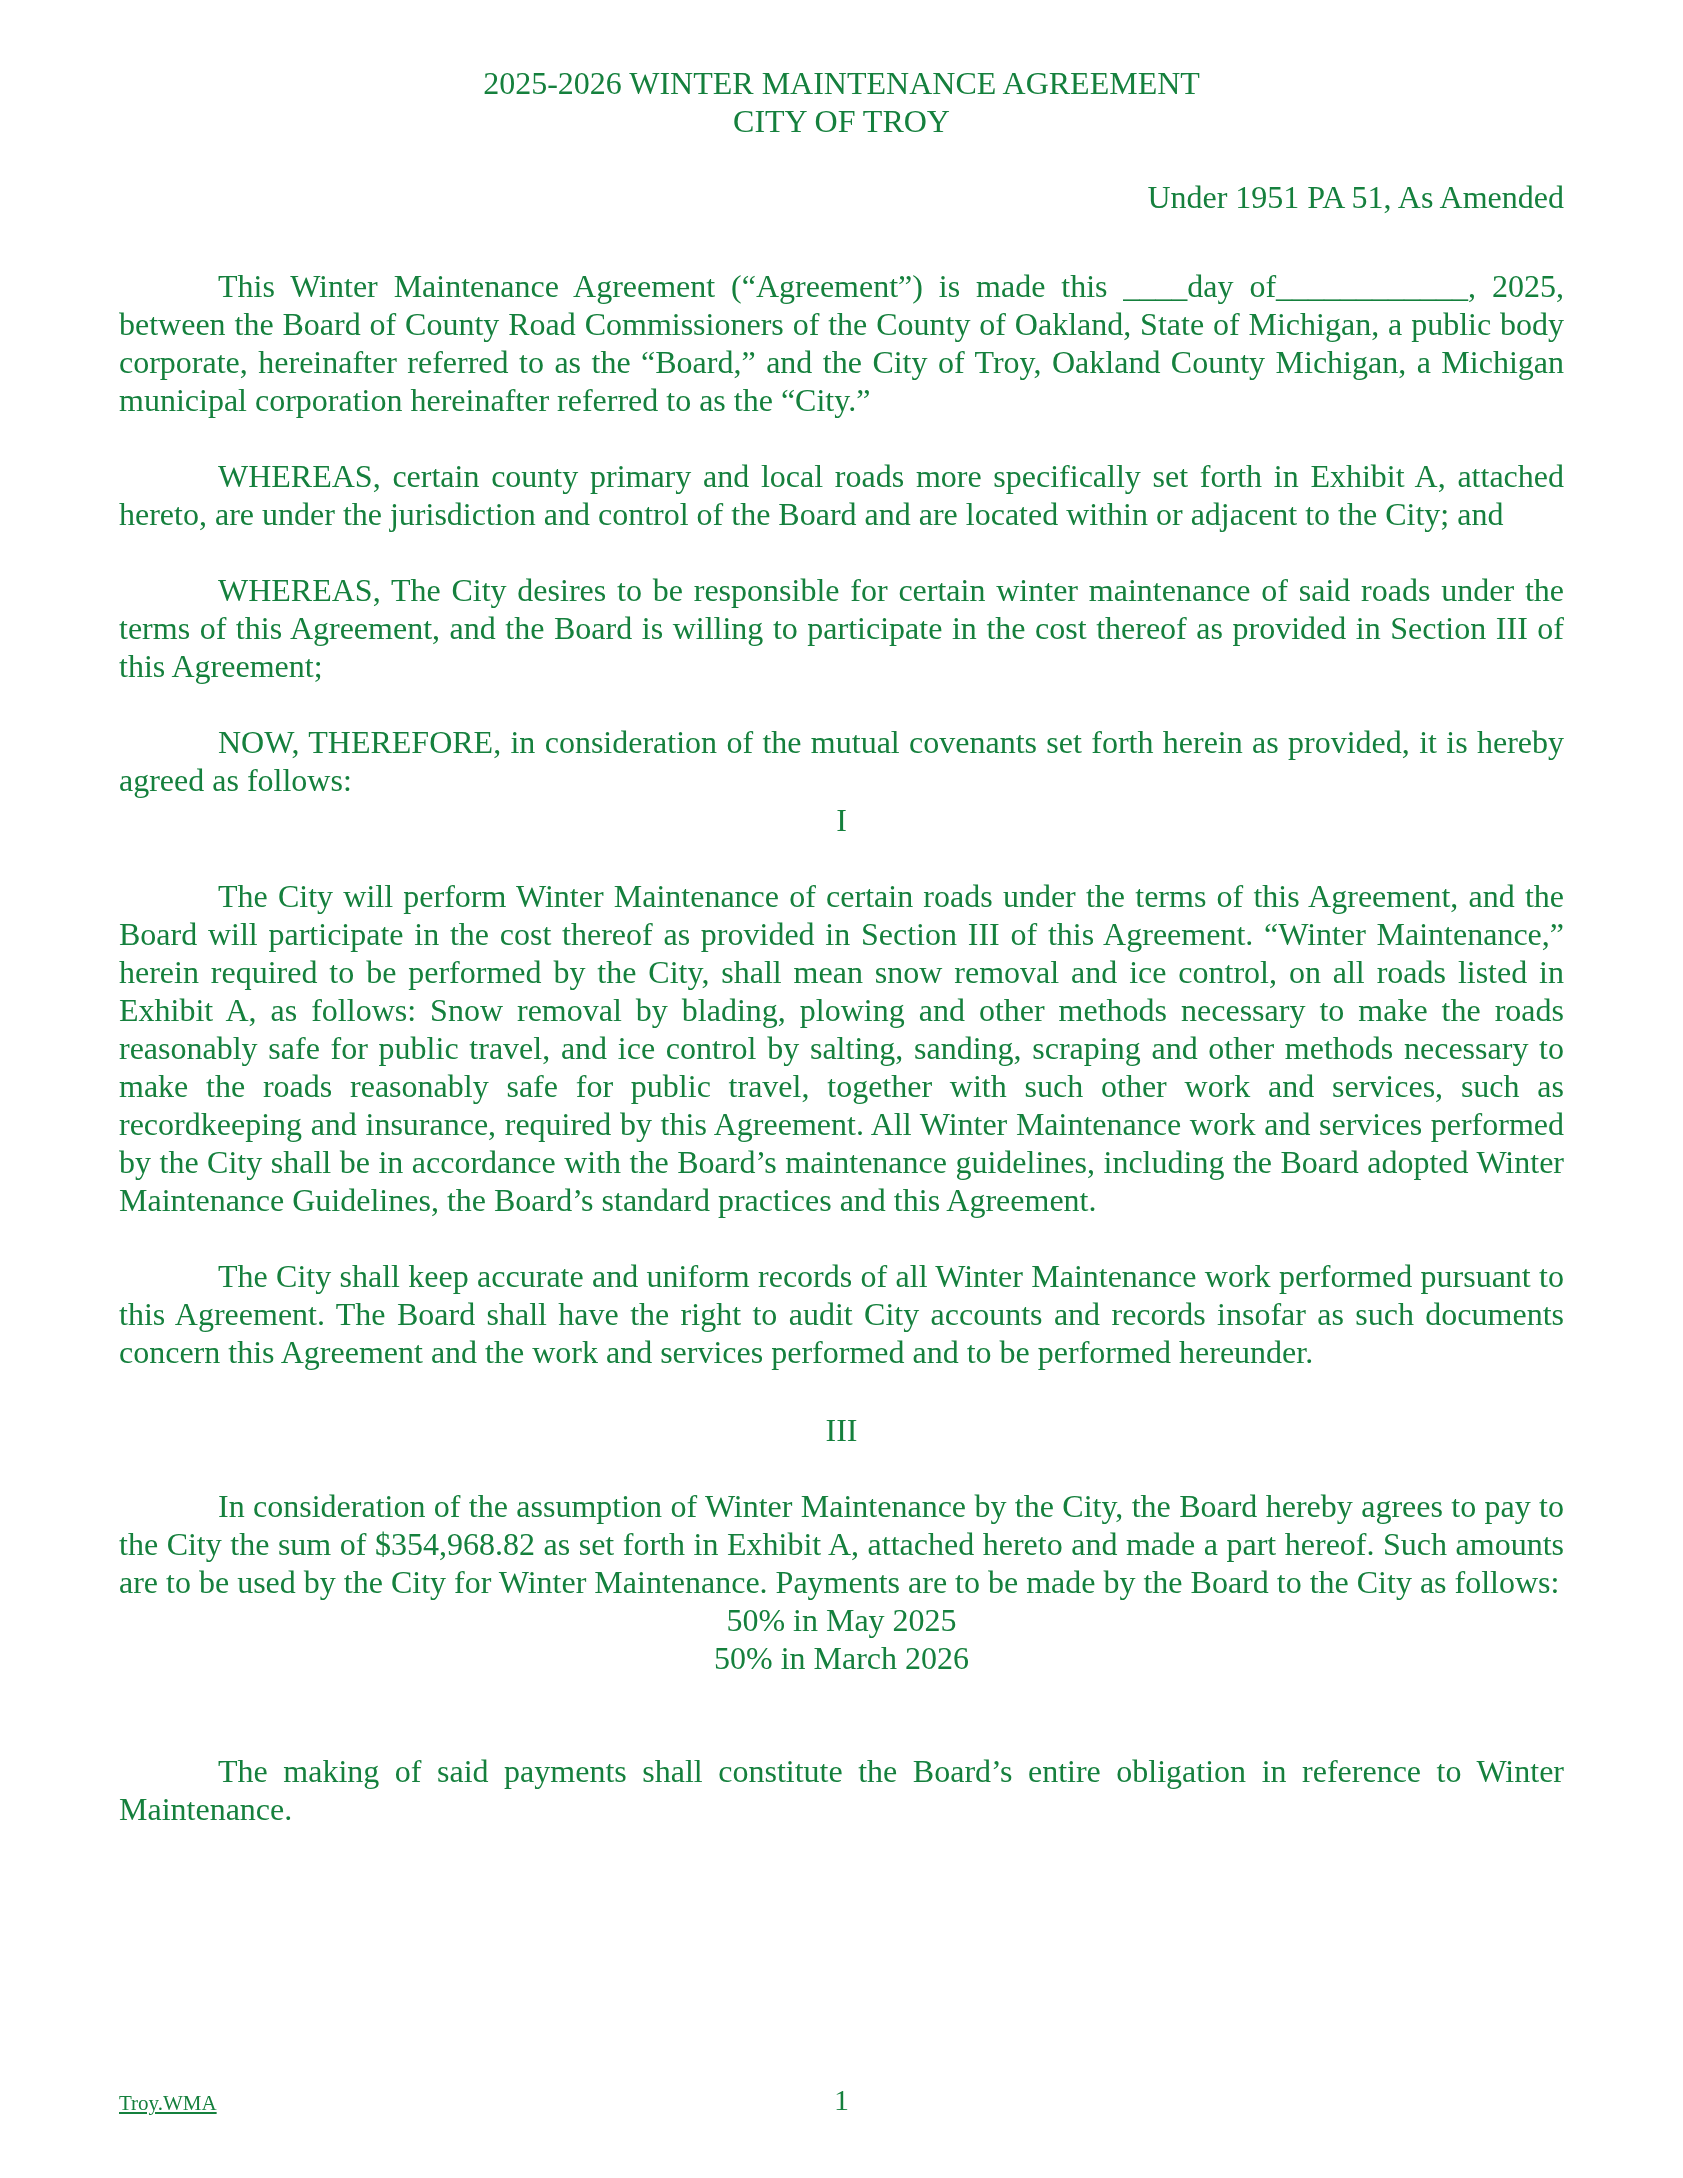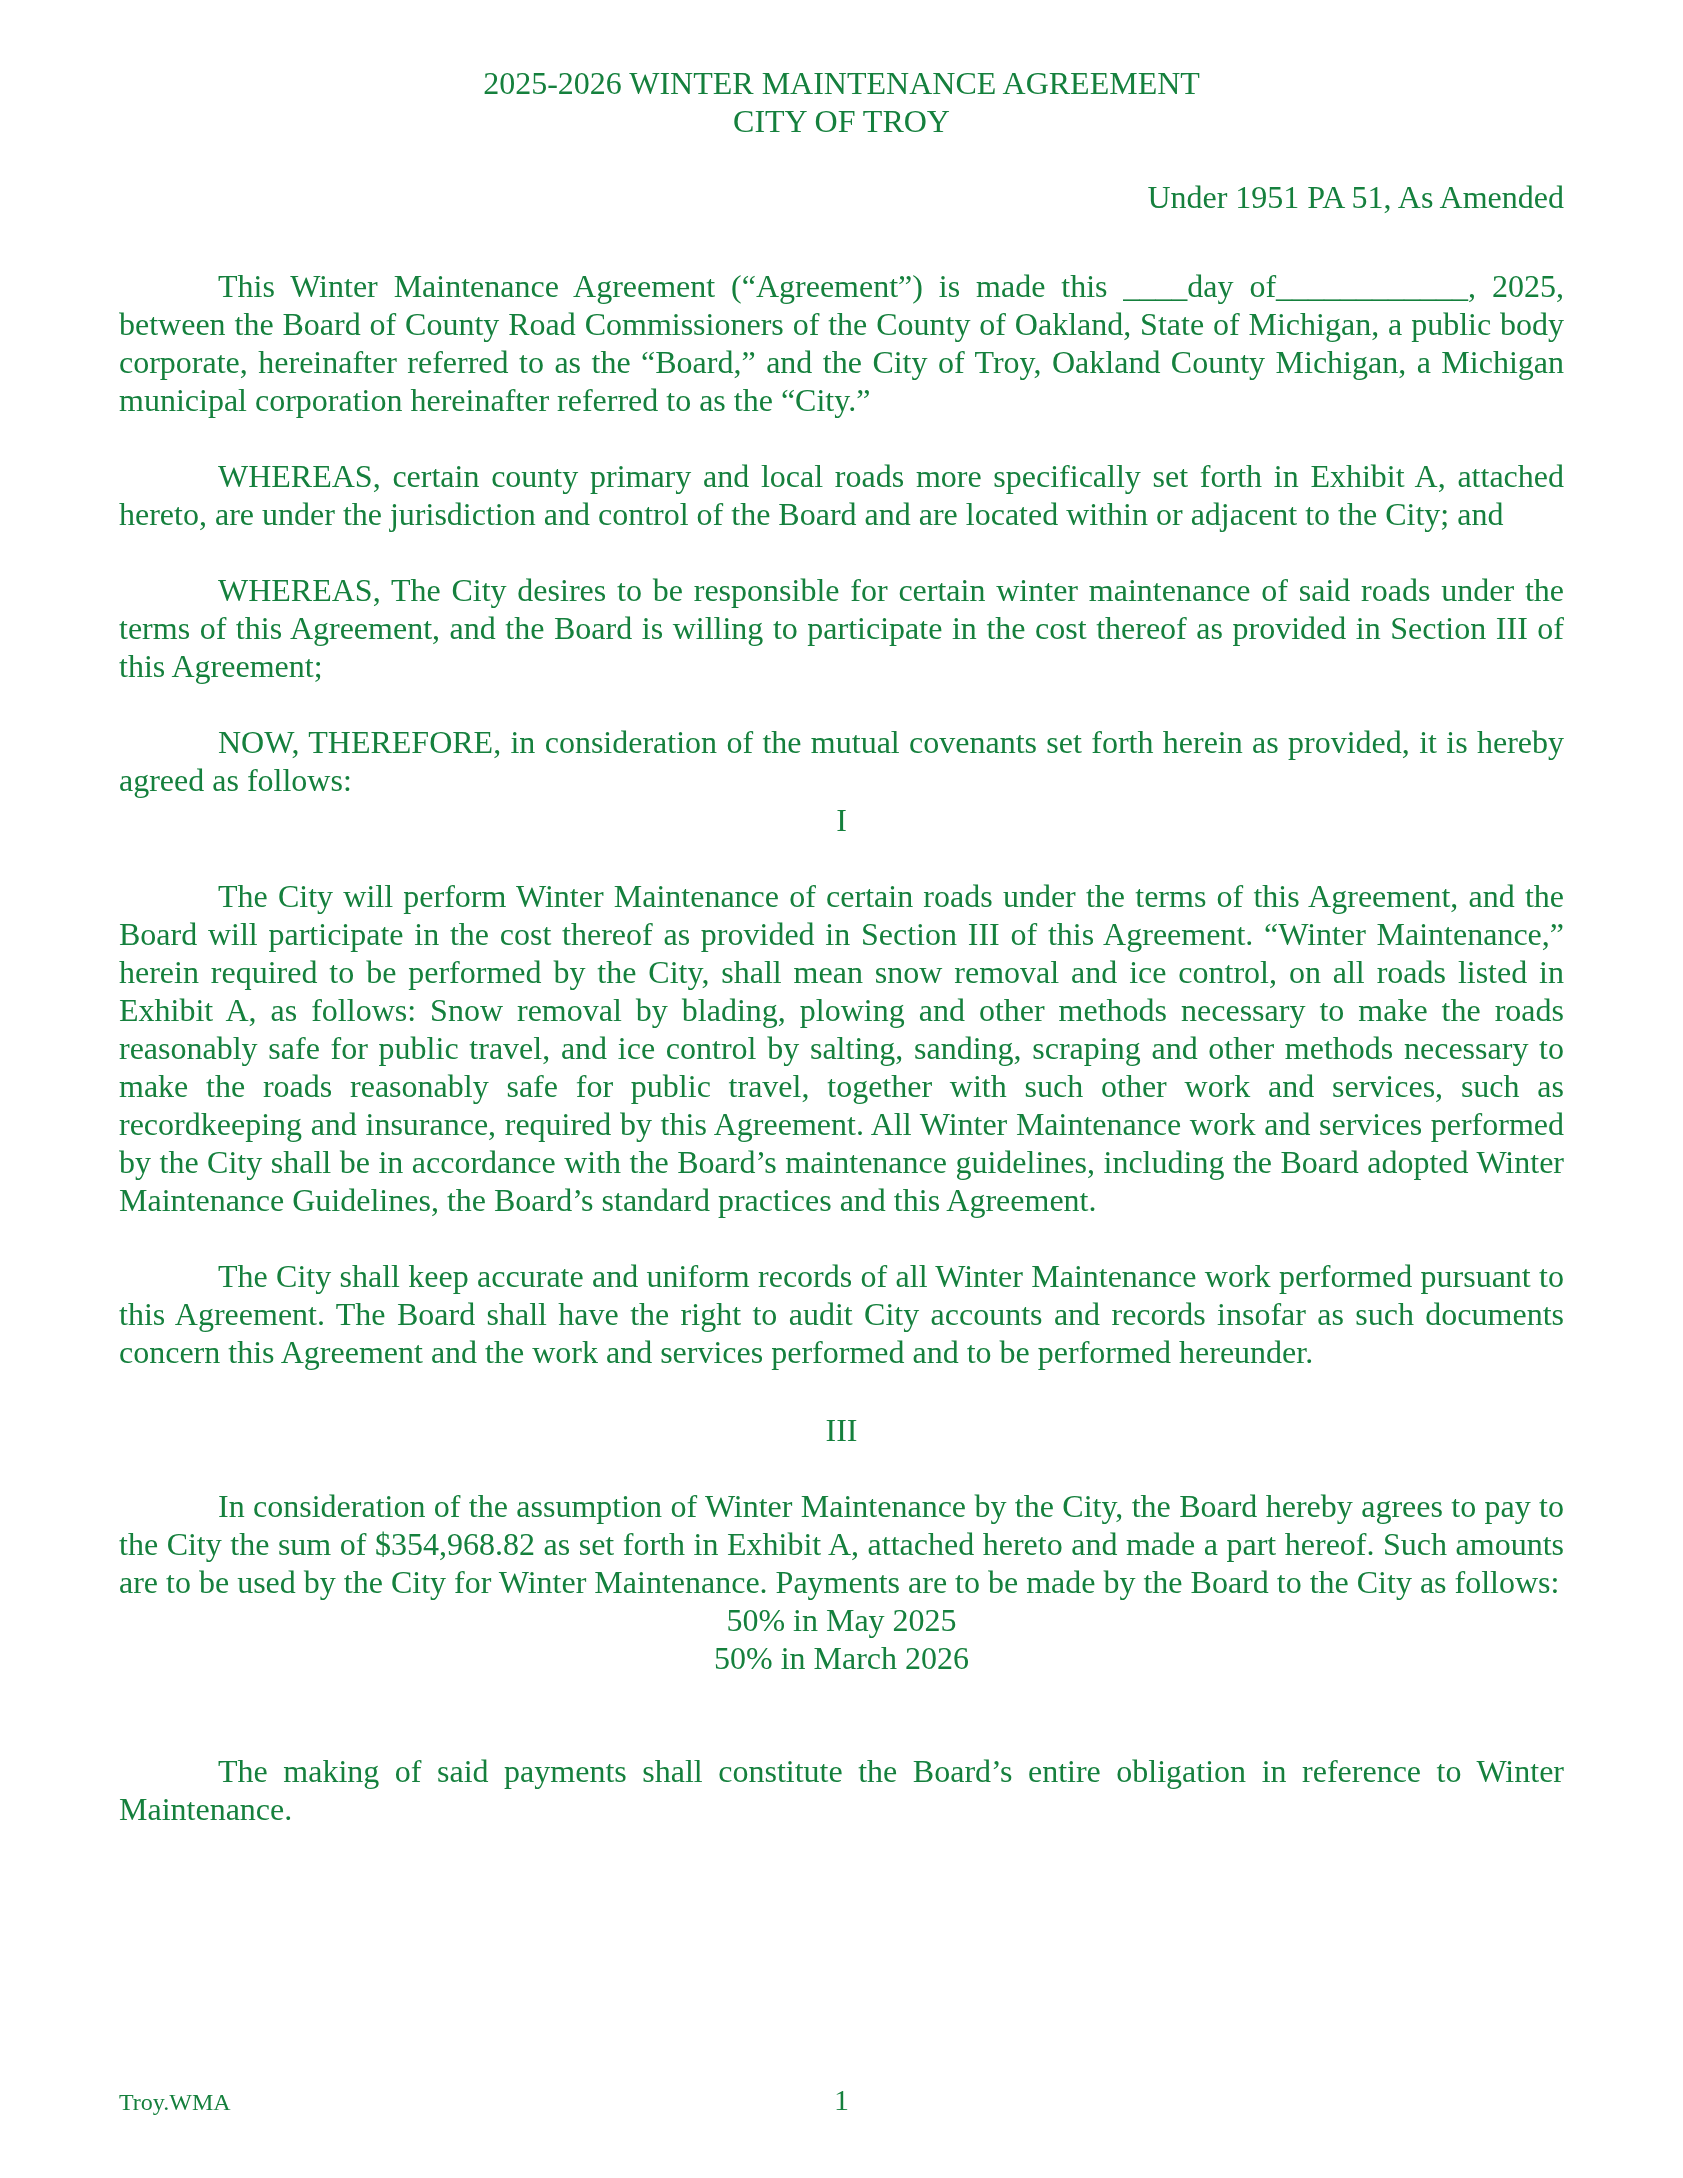--- a/index.html
+++ b/index.html
@@ -36,22 +36,23 @@
   .pay-line { text-align: center; margin-top: 0; }
   p.closing-para { margin-top: 75px; }
   .footer {
     margin-top: auto;
     display: grid;
     grid-template-columns: 1fr 1fr 1fr;
     align-items: baseline;
   }
   .doc-ref {
     justify-self: start;
-    font-size: 24px;
+    font-size: 21px;
     line-height: 26px;
+    text-decoration: underline;
   }
   .page-num {
     justify-self: center;
     font-size: 30px;
   }
 </style>
 </head>
 <body>
 
 <div class="page">

